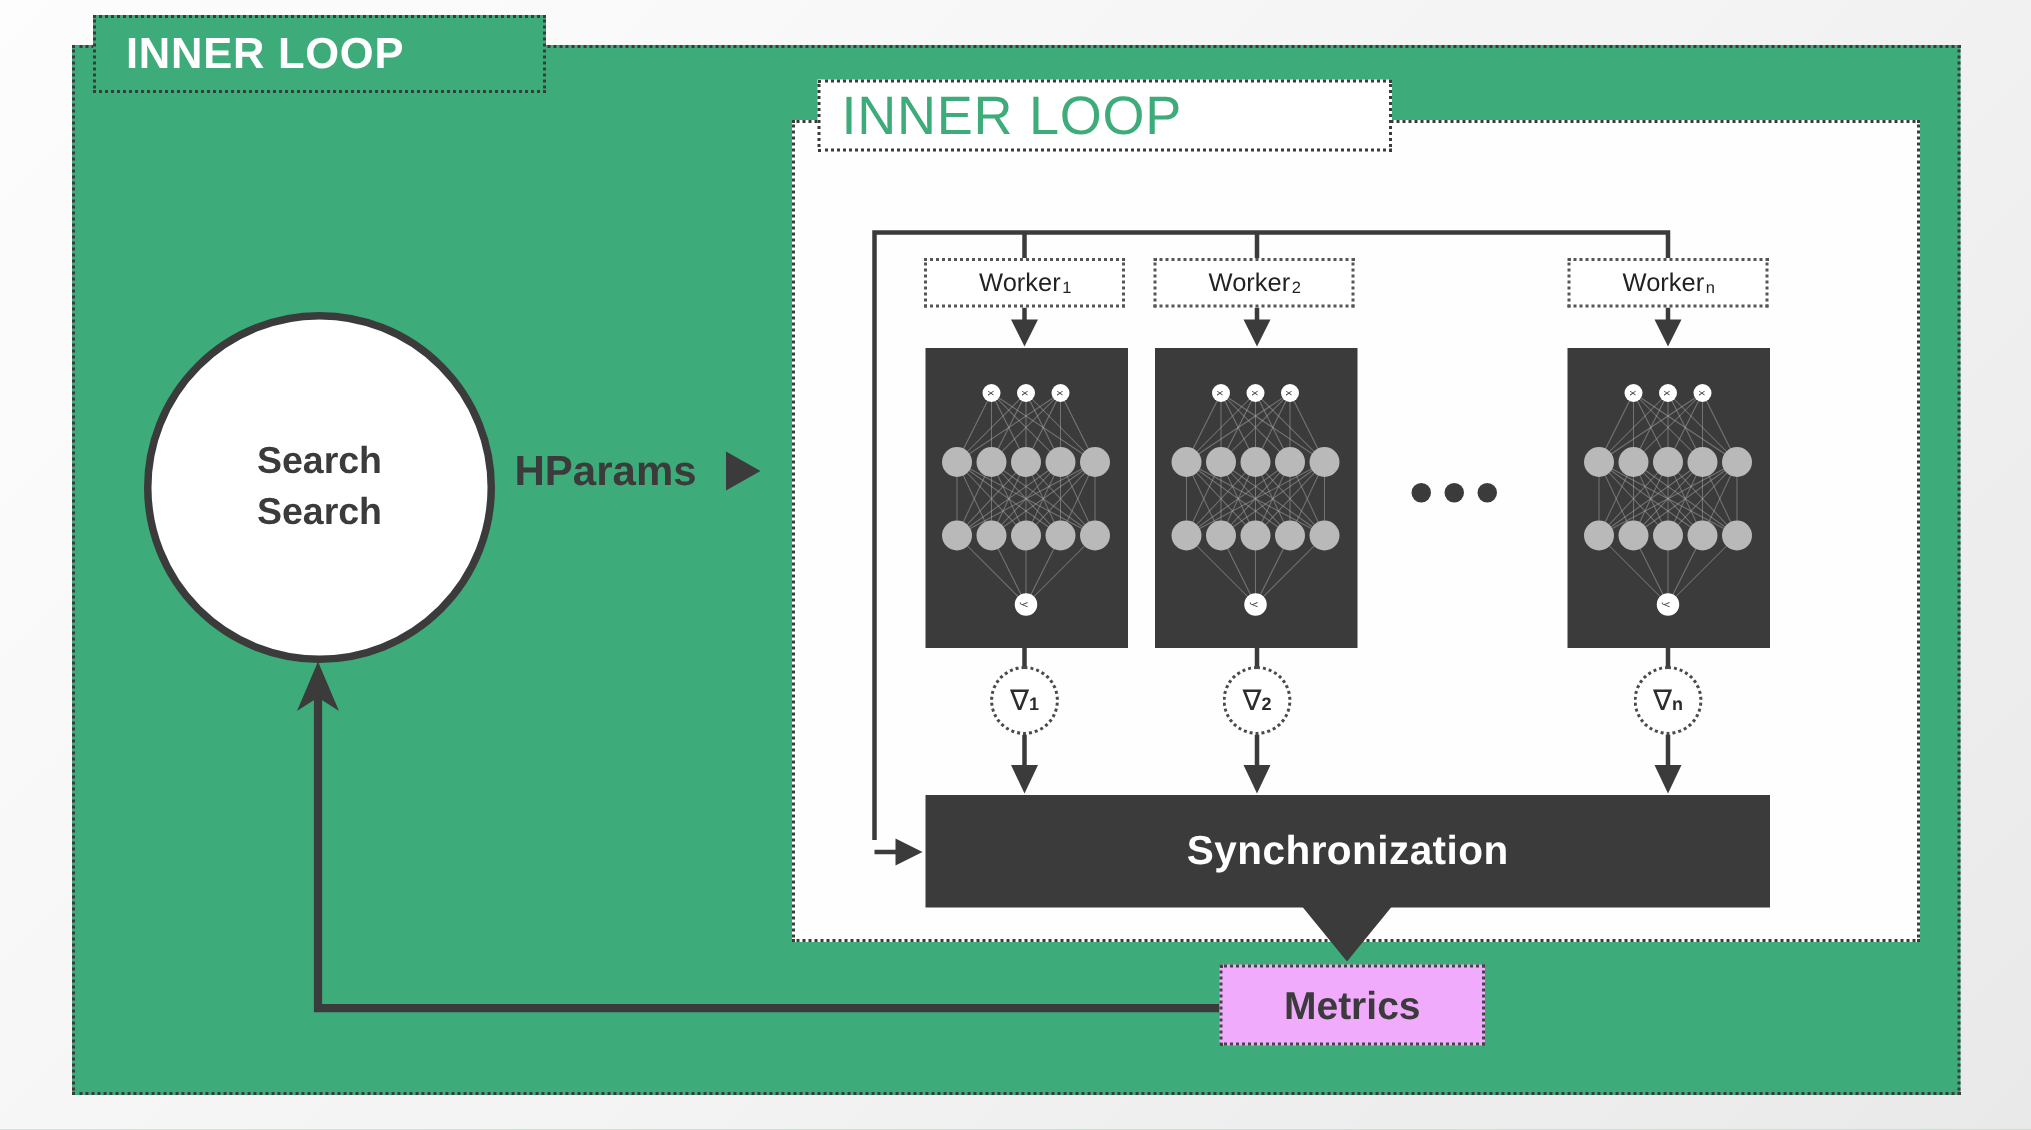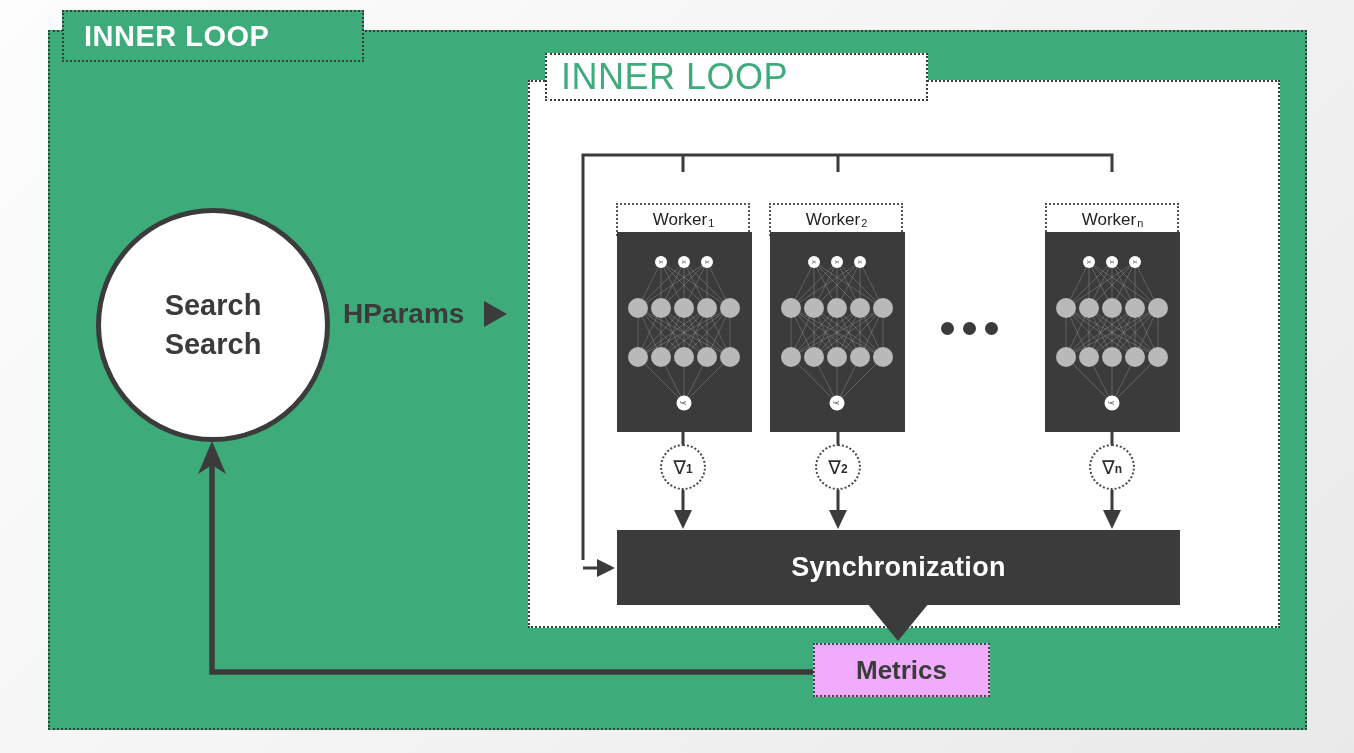--- a/index.html
+++ b/index.html
@@ -41,34 +41,34 @@
   #flow .ln{stroke:var(--dark);stroke-width:3;fill:none;}
   #flow .ln-thick{stroke:var(--dark);stroke-width:5.5;fill:none;}
   #flow polygon{fill:var(--dark);}
 
   
   .search-circle{
     position:absolute;left:96px;top:208px;width:234px;height:234px;border-radius:50%;
     background:#fff;border:5px solid var(--dark);box-sizing:border-box;
     display:flex;align-items:center;justify-content:center;text-align:center;z-index:5;
   }
-  .search-circle .txt{font-size:29px;font-weight:700;color:var(--dark);line-height:1.35;}
+  .search-circle .txt{font-size:25px;font-weight:700;color:var(--dark);line-height:1.35;}
 
   
   .hparams{position:absolute;left:343px;top:298px;display:flex;align-items:center;gap:20px;z-index:5;}
   .hparams .txt{font-size:28px;font-weight:700;color:var(--dark);}
   .tri-right{width:0;height:0;border-left:23px solid var(--dark);
     border-top:13px solid transparent;border-bottom:13px solid transparent;}
 
   
   .worker-box{
     position:absolute;top:172px;width:134px;height:33px;background:#fff;
     border:2px dotted #555;box-sizing:border-box;z-index:5;
     display:flex;align-items:center;justify-content:center;
-    font-size:17px;color:#222;margin-top:31px;
+    font-size:17px;color:#222;
   }
   .worker-box sub{font-size:11px;position:relative;bottom:-3px;left:1px;}
   .w1{left:616px}.w2{left:769px}.wn{left:1045px}
 
   
   .nn-box{position:absolute;top:232px;width:135px;height:200px;background:var(--dark);z-index:5;}
   .n1{left:617px}.n2{left:770px}.nn{left:1045px}
   .nn-svg{display:block;width:135px;height:200px;}
   .nn-svg line{stroke:#ababab;stroke-width:.7;opacity:.5;}
   .nn-svg text{font-size:7px;fill:#444;text-anchor:middle;}

